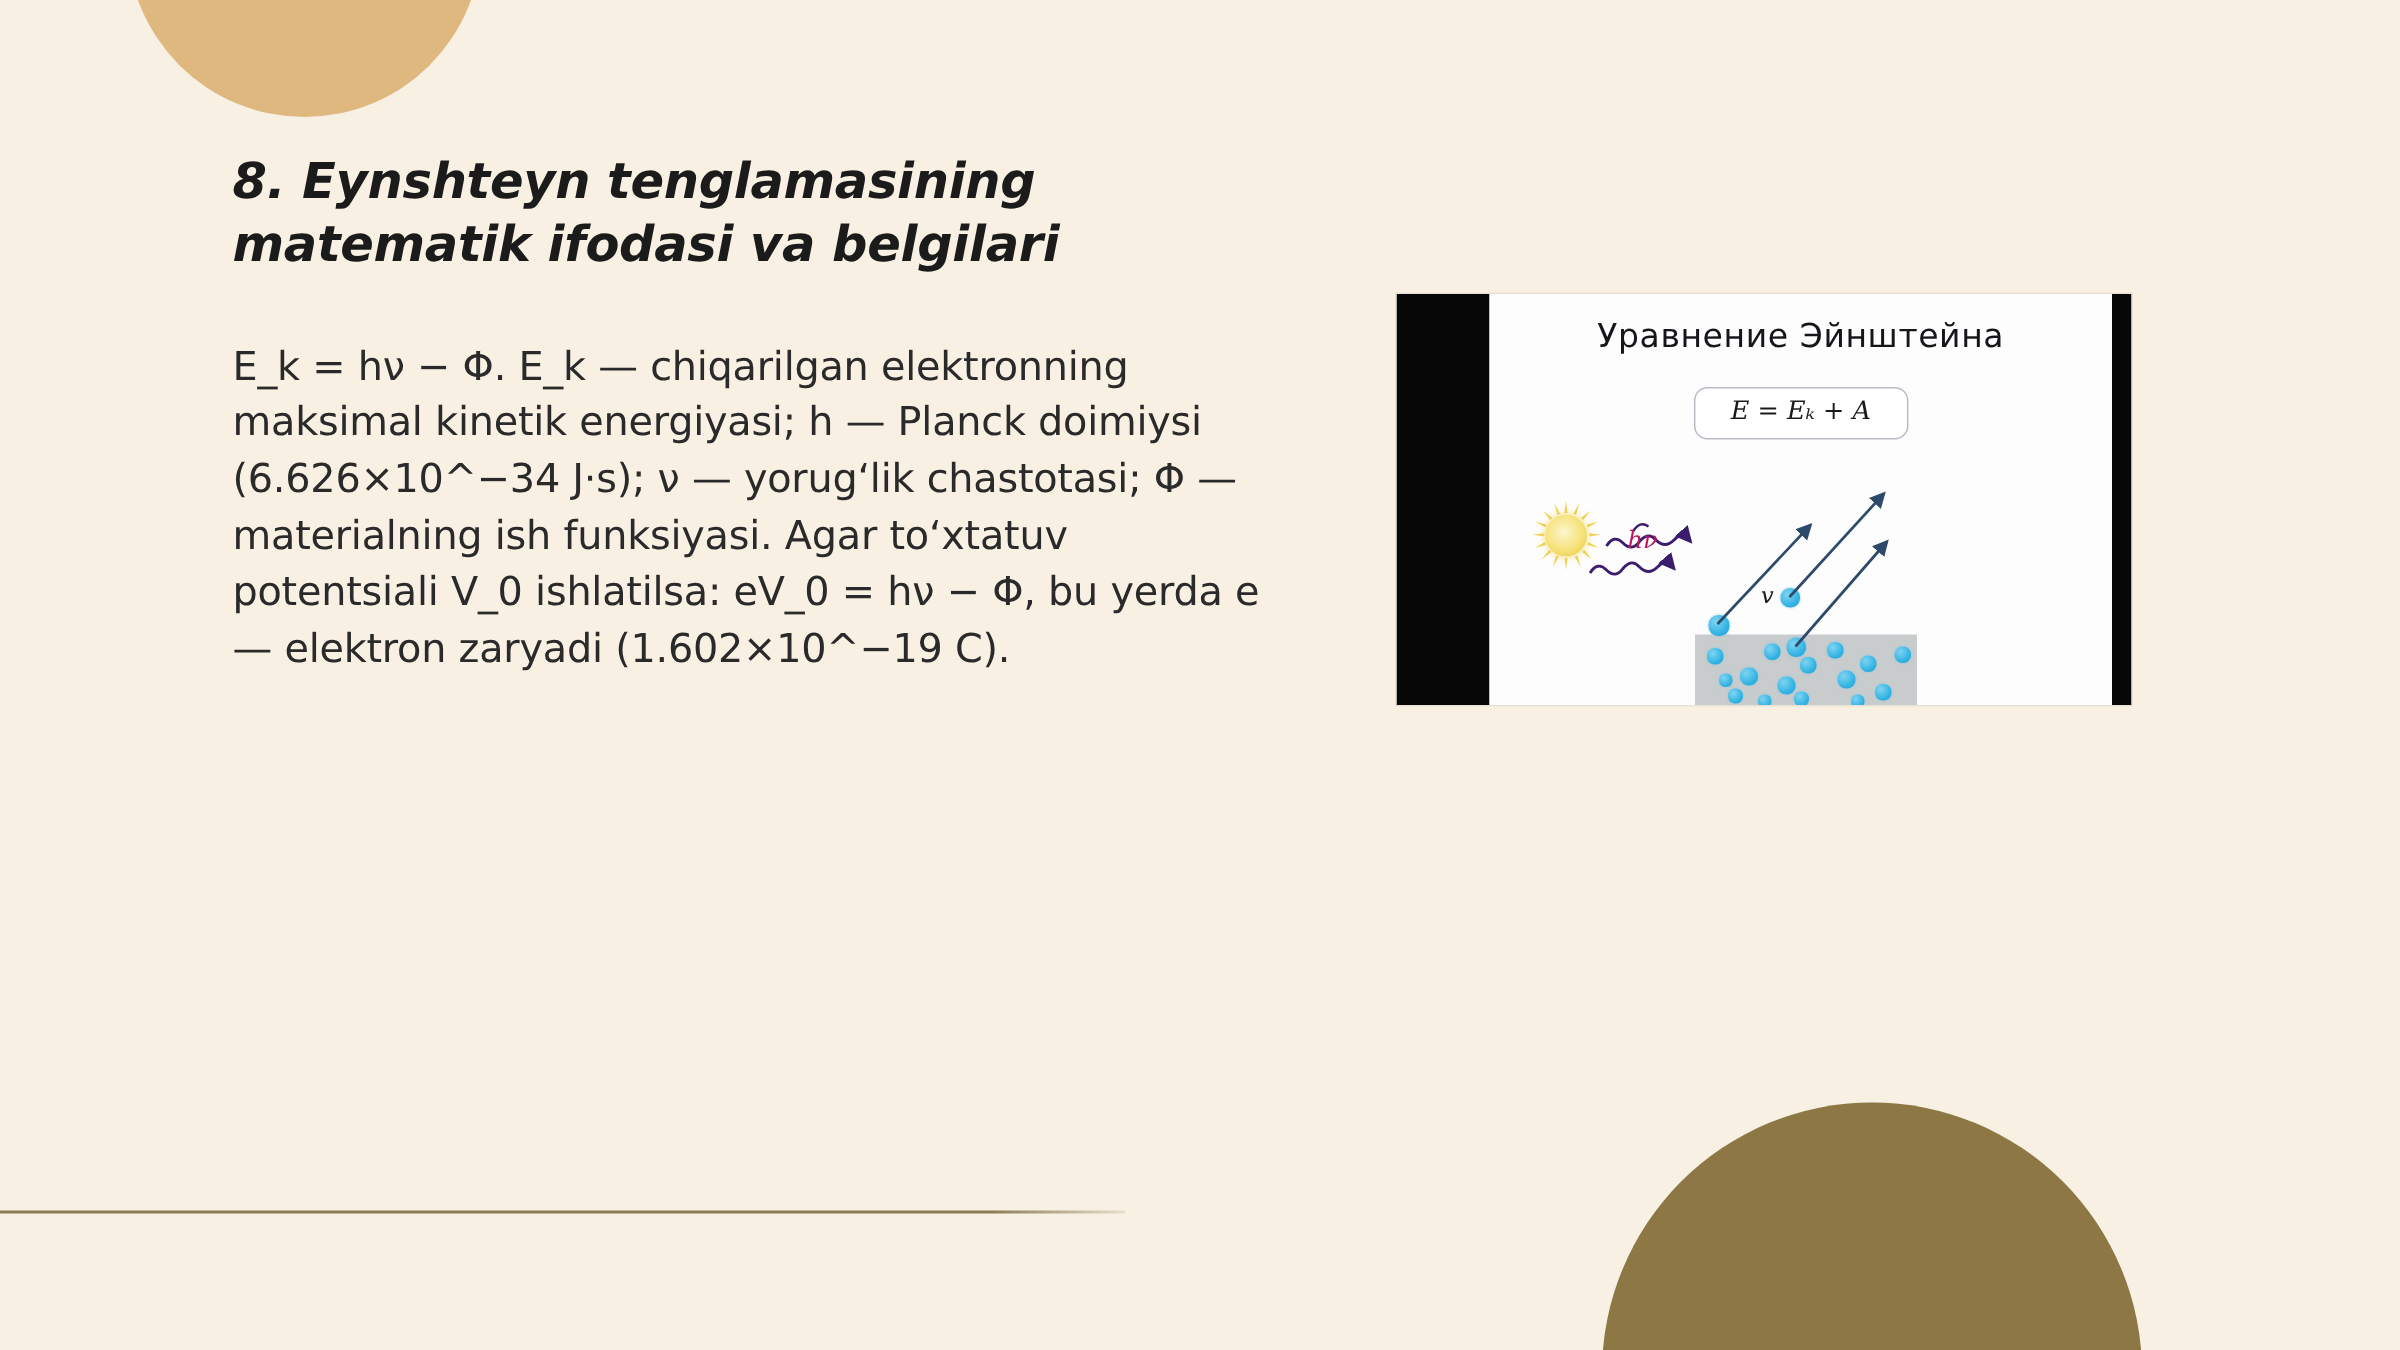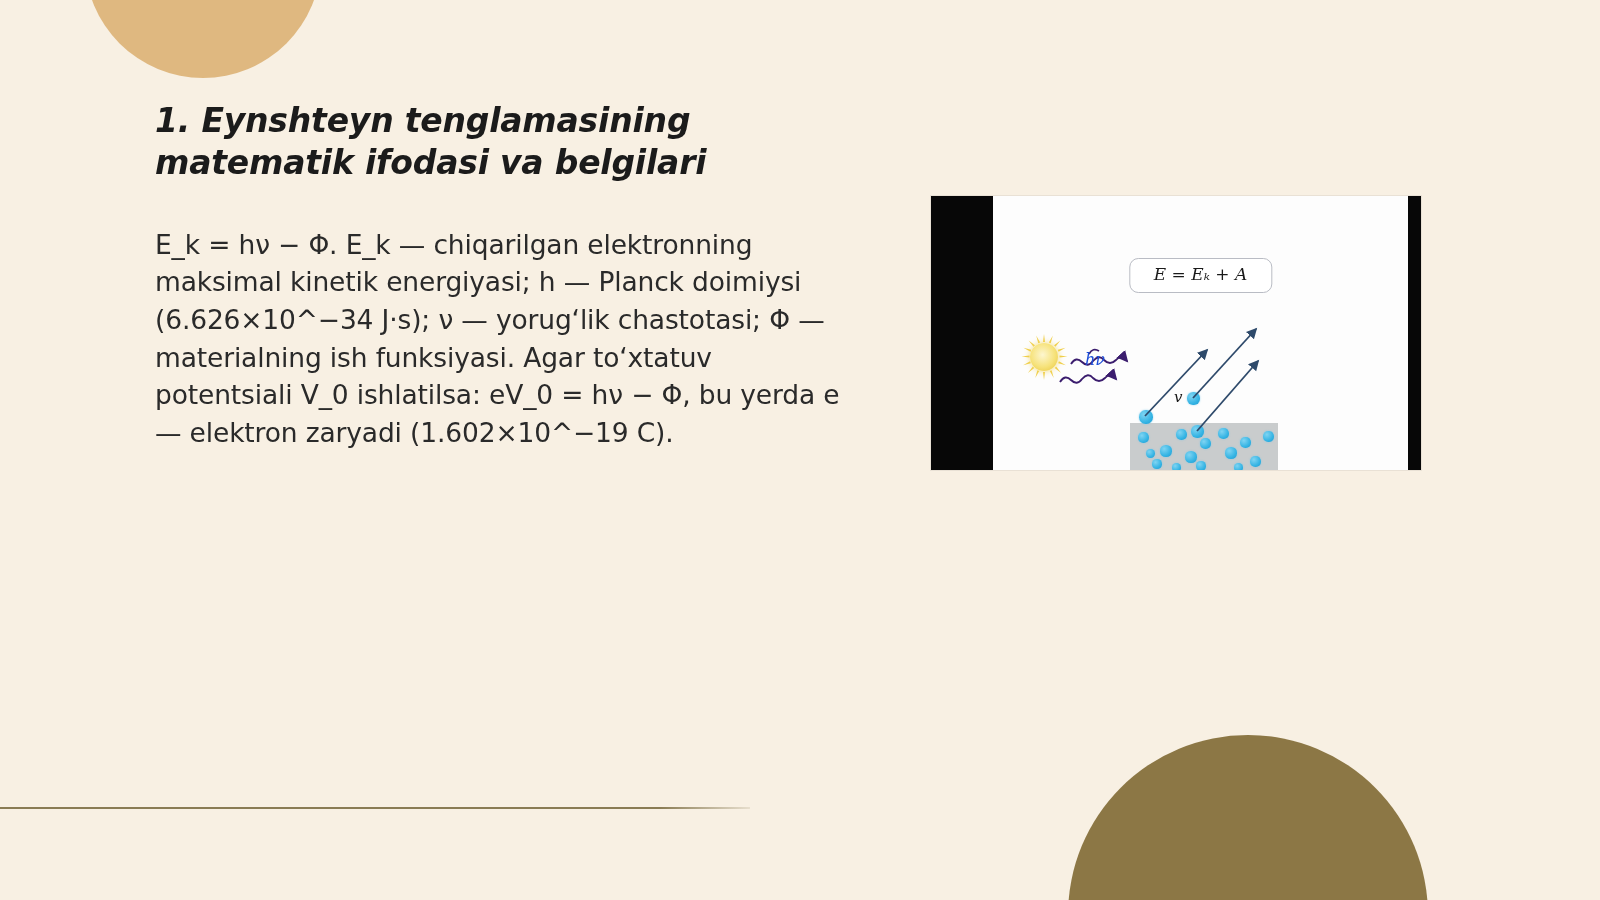--- a/index.html
+++ b/index.html
@@ -190,21 +190,21 @@
     width: 100%; height: 100%;
     pointer-events: none;
   }
   .lbl-hv {
     position: absolute;
     left: 92px;
     top: 154px;
     font-family: "DejaVu Serif", serif;
     font-style: italic;
     font-size: 16px;
-    color: #1d4ed8;
+    color: #be185d;
   }
   .lbl-v {
     position: absolute;
     left: 181px;
     top: 192px;
     font-family: "DejaVu Serif", serif;
     font-style: italic;
     font-size: 15px;
     color: #181818;
   }
@@ -214,32 +214,33 @@
 
 <div id="slide">
 
   <div class="deco-circle" id="circle-top-left"></div>
 
   <div class="deco-circle" id="circle-bottom-right"></div>
 
   <div id="divider-line"></div>
 
   <div id="text-column">
-    <h1 id="slide-title">1. Eynshteyn tenglamasining
+    <h1 id="slide-title">8. Eynshteyn tenglamasining
 matematik ifodasi va belgilari</h1>
     <p id="slide-body">E_k = hν − Φ. E_k — chiqarilgan elektronning maksimal kinetik energiyasi; h — Planck doimiysi (6.626×10^−34 J·s); ν — yorug‘lik chastotasi; Φ — materialning ish funksiyasi. Agar to‘xtatuv potentsiali V_0 ishlatilsa: eV_0 = hν − Φ, bu yerda e — elektron zaryadi (1.602×10^−19 C).</p>
   </div>
 
   <div id="illustration-frame">
 
     <div class="letterbox-bar" id="letterbox-left"></div>
     <div class="letterbox-bar" id="letterbox-right"></div>
 
     <div id="illustration-stage">
 
+      <div id="eq-title">Уравнение Эйнштейна</div>
 
       <div id="eq-box">E = Eₖ + A</div>
 
       <div id="sun">
         <div class="sun-ray" style="transform:rotate(0deg)"></div>
         <div class="sun-ray" style="transform:rotate(22.5deg)"></div>
         <div class="sun-ray" style="transform:rotate(45deg)"></div>
         <div class="sun-ray" style="transform:rotate(67.5deg)"></div>
         <div class="sun-ray" style="transform:rotate(90deg)"></div>
         <div class="sun-ray" style="transform:rotate(112.5deg)"></div>

